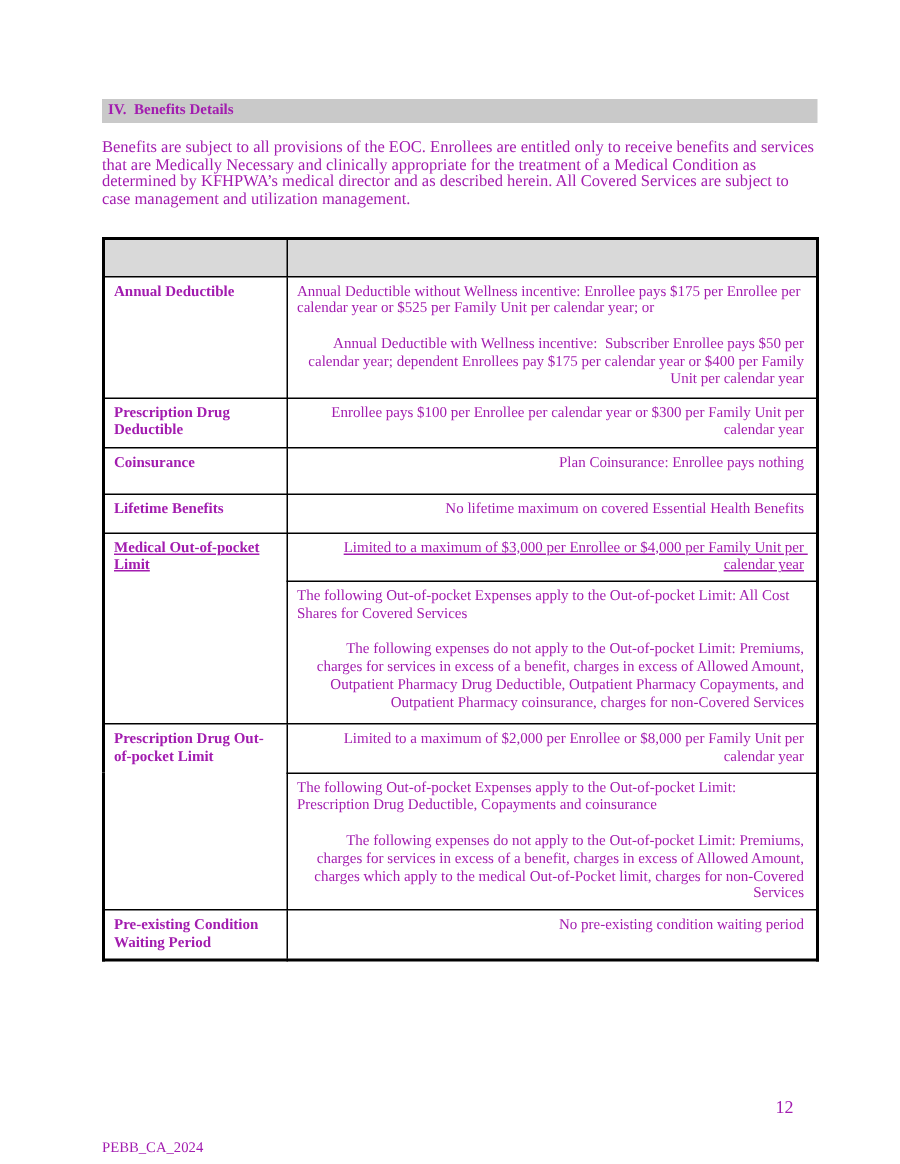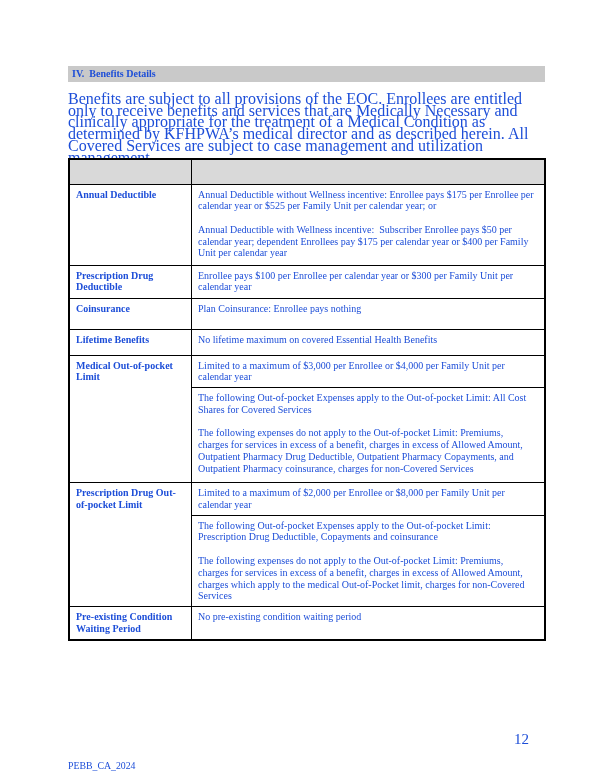--- a/index.html
+++ b/index.html
@@ -1,41 +1,41 @@
 <!DOCTYPE html>
 <html><head>
 <meta charset="utf-8">
 <style>
   html,body { margin:0; padding:0; background:#e9e9e9; }
   .page {
     position:relative;
     width:600px; height:776px;
     background:#ffffff;
     font-family:"Liberation Serif", serif;
-    color:#1d4ed8;
+    color:#a21caf;
     overflow:hidden;
     margin:0 auto;
   }
   .section-bar {
     position:absolute;
     left:68px; top:66px;
     width:477px;
     box-sizing:border-box;
     background:#c9c9c9;
     font-weight:bold;
     font-size:10px;
     line-height:13px;
     padding:1px 4px 2px 4px;
     white-space:pre-wrap;
   }
   .intro {
     position:absolute;
     left:68px; top:93px;
     width:479px;
-    font-size:16px;
+    font-size:11px;
     line-height:11.7px;
   }
   table.btable {
     position:absolute;
     left:68px; top:158px;
     width:478px;
     border-collapse:collapse;
     border:2px solid #000;
     font-size:10px;
     line-height:11.8px;
@@ -46,37 +46,37 @@
     vertical-align:top;
     padding:4px 8px 4px 6px;
   }
   td.col-label { width:107px; font-weight:bold; }
   tr.head-row td { background:#d9d9d9; }
   tr.head-row { height:25px; }
   tr.r-annual { height:81px; }
   tr.r-rxded { height:33px; }
   tr.r-coins { height:31px;margin-top:36px; }
   tr.r-life { height:26px; }
-  tr.r-moop-a { height:26px; }
+  tr.r-moop-a { height:26px;text-decoration:underline; }
   tr.r-moop-b { height:95px; }
   tr.r-rxoop-a { height:26px; }
   tr.r-rxoop-b { height:88px; }
   tr.r-preex { height:27px;margin-top:12px; }
   .cellp { margin:0 0 11.8px 0; white-space:pre-wrap; }
-  .cellp:last-child { margin-bottom:0; }
+  .cellp:last-child { margin-bottom:0;text-align:right; }
   .b { font-weight:normal; }
   .footer-left {
     position:absolute;
     left:68px; top:760px;
     font-size:9.8px;
   }
   .footer-page {
     position:absolute;
     right:71px; top:731px;
-    font-size:15px;
+    font-size:12px;
   }
 </style>
 </head>
 <body>
 
 <div class="page">
 
   <div class="section-bar">IV.  Benefits Details</div>
 
   <div class="intro">Benefits are subject to all provisions of the EOC. Enrollees are entitled only to receive benefits and services that are Medically Necessary and clinically appropriate for the treatment of a Medical Condition as determined by KFHPWA’s medical director and as described herein. All Covered Services are subject to case management and utilization management.</div>

